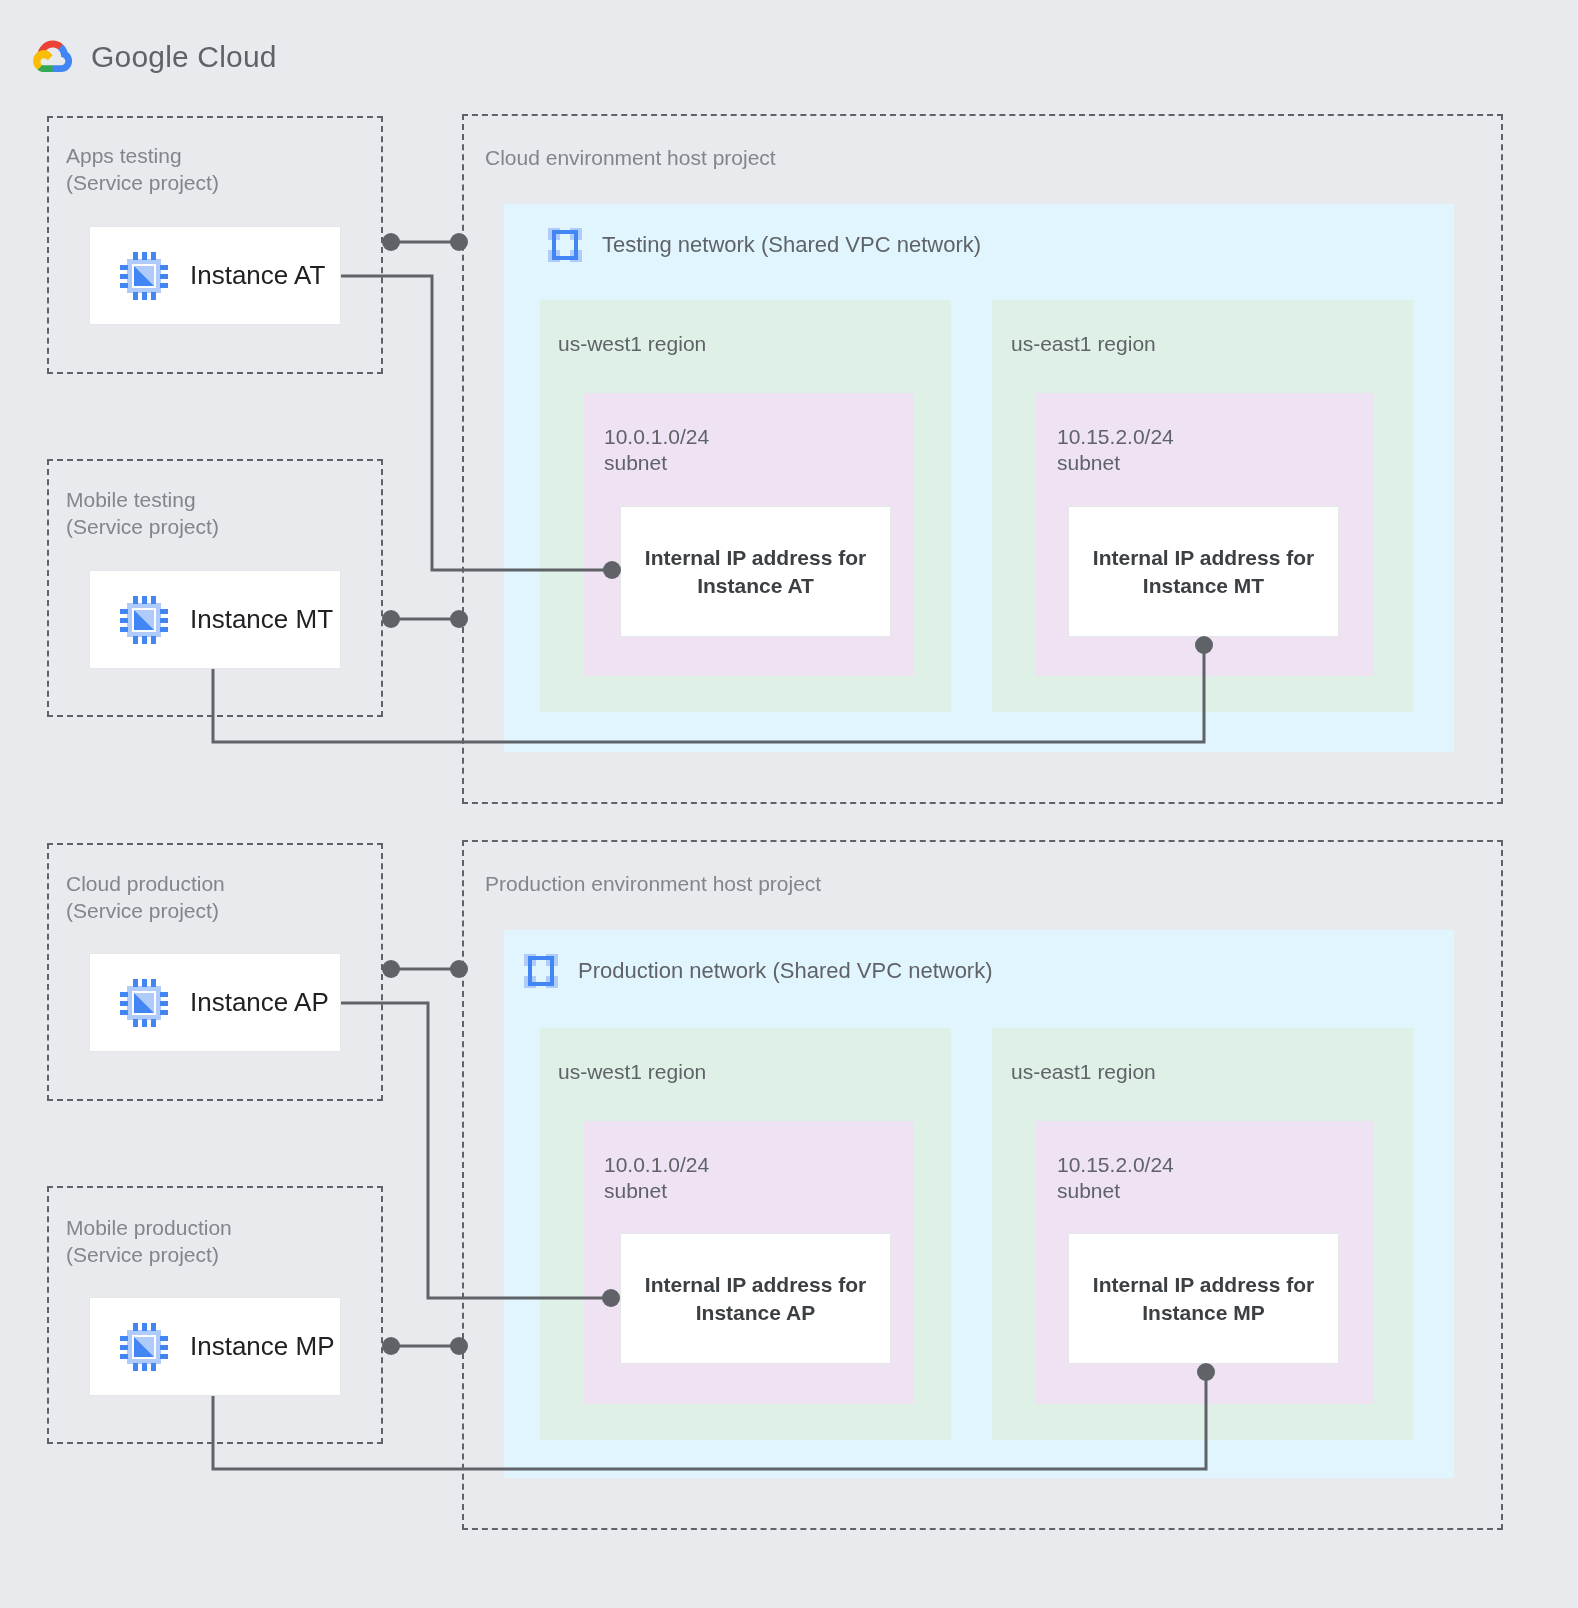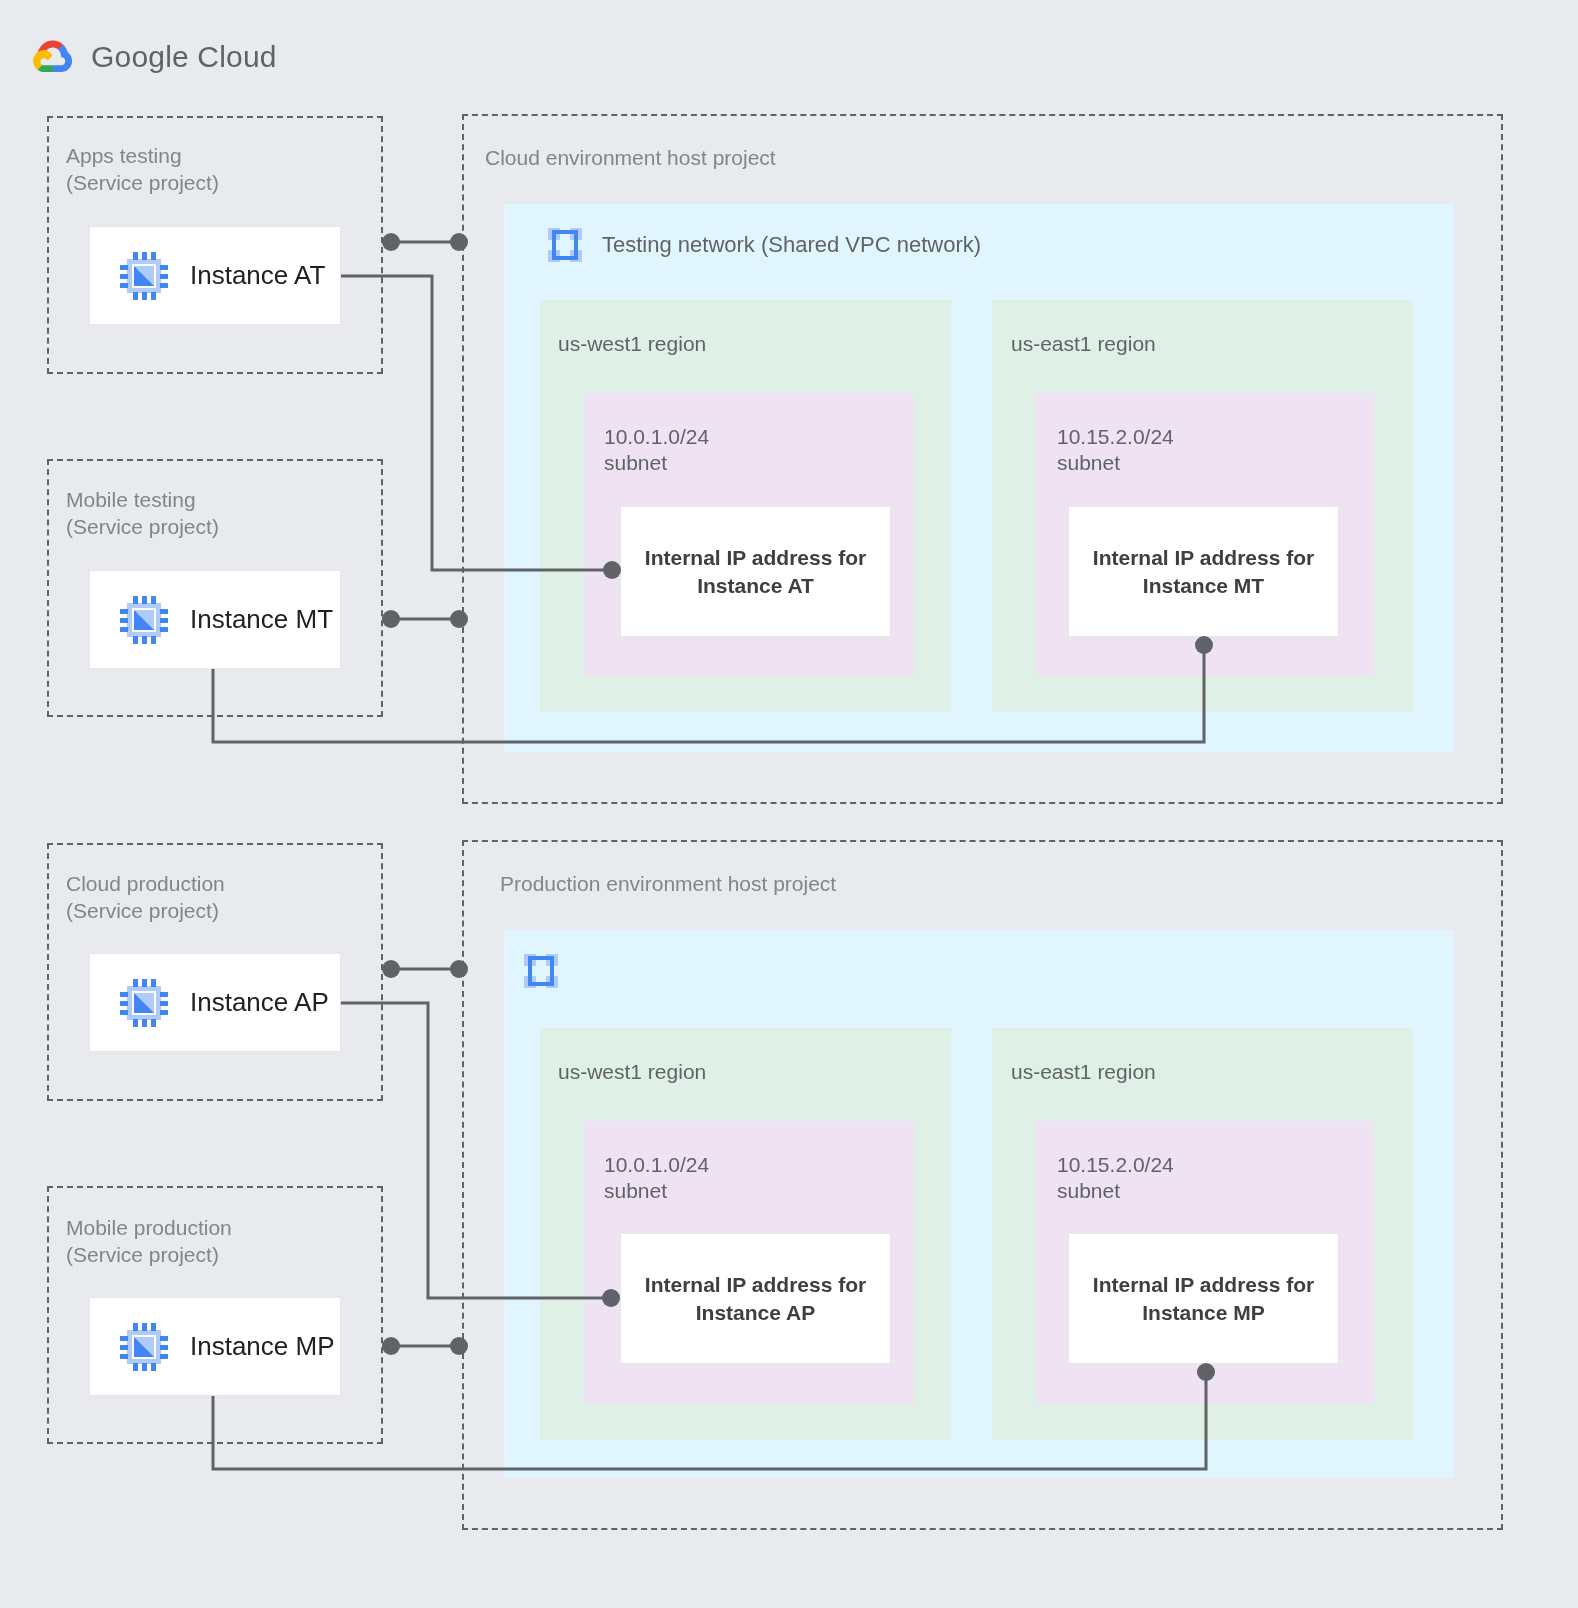--- a/index.html
+++ b/index.html
@@ -346,34 +346,35 @@
       <i class="h" style="left:0px; top:22px;"></i>
       <i class="h" style="left:0px; top:31px;"></i>
     <i class="h" style="left:40px; top:13px;"></i>
       <i class="h" style="left:40px; top:22px;"></i>
       <i class="h" style="left:40px; top:31px;"></i>
   </span>
   <span class="inst-label">Instance MP</span>
 </div>
 
 <div class="proj" style="left:462px; top:840px; width:1041px; height:690px;"></div>
-<div class="proj-label" style="left:500px; top:870px;">Production environment host project</div>
+<div class="proj-label" style="left:485px; top:870px;">Production environment host project</div>
 
 <div class="network-box" style="left:504px; top:930px; width:950px; height:548px;"></div>
 <div class="network-title" style="left:522px; top:952px;">
   <span class="vpc-icon">
     <u style="left:2px;  top:2px;  width:12px; height:12px;"></u>
     <u style="left:24px; top:2px;  width:12px; height:12px;"></u>
     <u style="left:2px;  top:24px; width:12px; height:12px;"></u>
     <u style="left:24px; top:24px; width:12px; height:12px;"></u>
     <s style="left:6px;  top:6px;  width:4px;  height:26px;"></s>
     <s style="left:28px; top:6px;  width:4px;  height:26px;"></s>
     <s style="left:6px;  top:4px;  width:26px; height:4px;"></s>
     <s style="left:6px;  top:30px; width:26px; height:4px;"></s>
   </span>
+  <span class="txt">Production network (Shared VPC network)</span>
 </div>
 
 <div class="region-box" style="left:540px; top:1028px; width:411px; height:412px;"></div>
 <div class="region-label" style="left:558px; top:1060px;">us-west1 region</div>
 <div class="subnet-box" style="left:584px; top:1121px; width:330px; height:283px;"></div>
 <div class="subnet-label" style="left:604px; top:1152px;">10.0.1.0/24
 subnet</div>
 <div class="ip-box" style="left:620px; top:1233px; width:271px; height:131px;">
   <span class="ip-text">Internal IP address for
 Instance AP</span>

